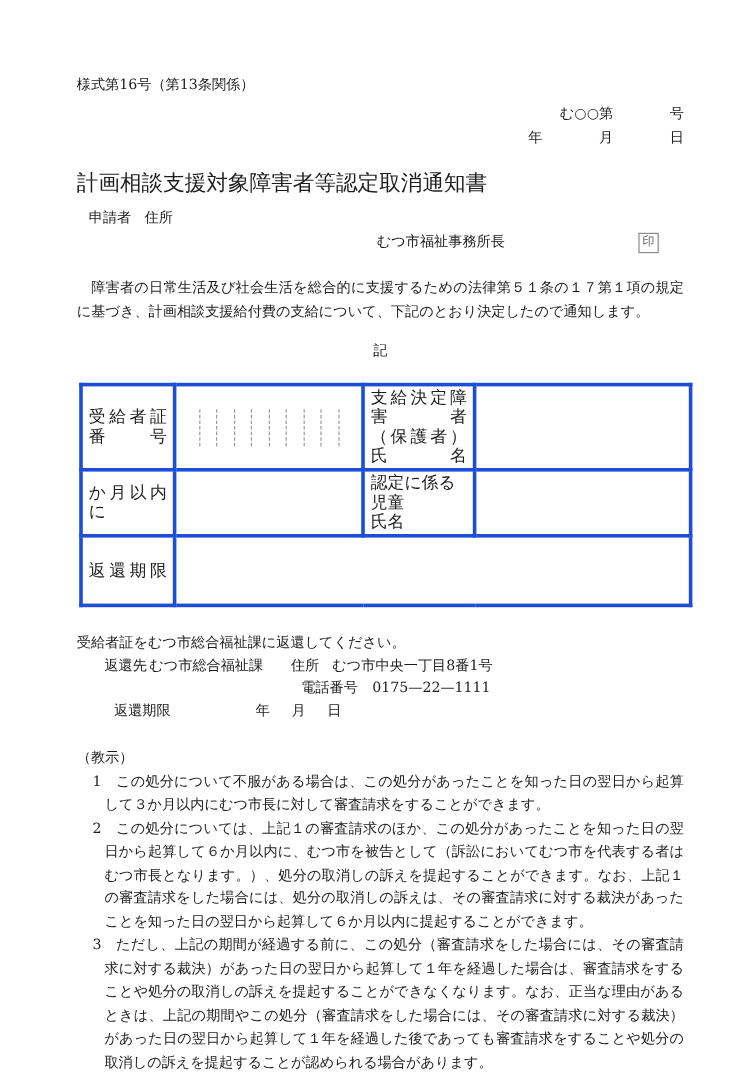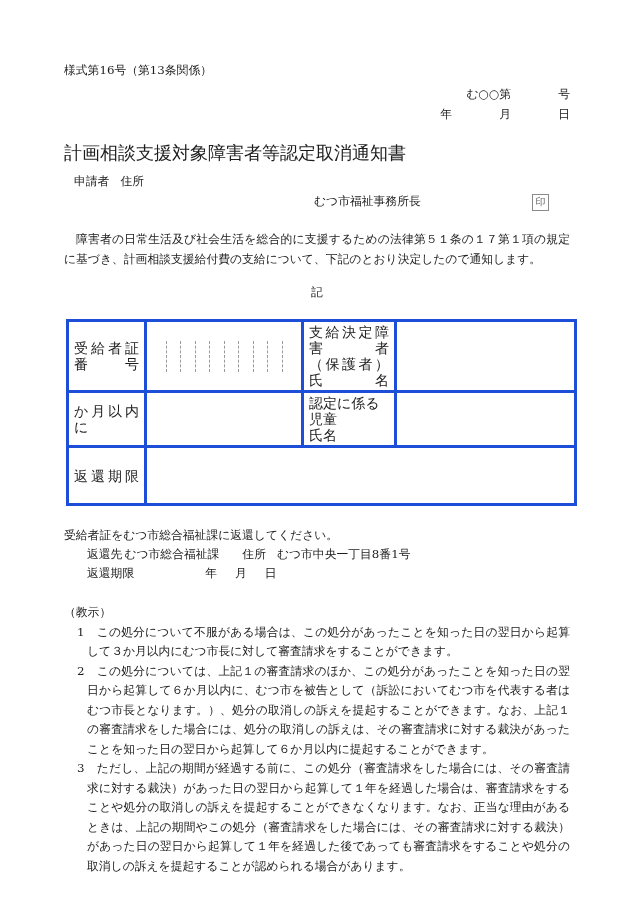--- a/index.html
+++ b/index.html
@@ -47,21 +47,21 @@
   .digit-cell{flex:1;border-right:1px dashed #9a9a9a;}
   .digit-cell:last-child{border-right:none;}
 
   .return-block{margin-top:20px;line-height:19px;}
   .return-row1{margin-left:23px;}
   .return-row1 .dest-value{margin-left:2px;}
   .return-row1 .addr-label{margin-left:23px;}
   .return-row1 .addr-value{margin-left:11px;}
   .return-row2{margin-left:187px;}
   .return-row2 .phone-value{margin-left:12px;}
-  .return-row3{margin-left:23px;}
+  .return-row3{margin-left:31px;}
   .return-row3 .y{margin-left:71px;}
   .return-row3 .m{margin-left:18px;}
   .return-row3 .d{margin-left:18px;}
 
   .notice-block{margin-top:20px;line-height:19.5px;}
   .notice-item{margin-left:23px;text-indent:-10px;text-align:justify;}
 </style>
 </head>
 <body>
 
@@ -142,20 +142,23 @@
       <td colspan="3"></td>
     </tr>
   </tbody>
     </table>
 
   <div class="return-block">
     <div>受給者証をむつ市総合福祉課に返還してください。</div>
     <div class="return-row1">
       <span>返還先</span><span class="dest-value">むつ市総合福祉課</span><span class="addr-label">住所</span><span class="addr-value">むつ市中央一丁目8番1号</span>
     </div>
+    <div class="return-row2">
+      <span>電話番号</span><span class="phone-value">0175—22—1111</span>
+    </div>
     <div class="return-row3">
       <span>返還期限</span><span class="y">年</span><span class="m">月</span><span class="d">日</span>
     </div>
   </div>
 
   <div class="notice-block">
     <div>（教示）</div>
     <div>
         <div class="notice-item">1　この処分について不服がある場合は、この処分があったことを知った日の翌日から起算して３か月以内にむつ市長に対して審査請求をすることができます。</div>
         <div class="notice-item">2　この処分については、上記１の審査請求のほか、この処分があったことを知った日の翌日から起算して６か月以内に、むつ市を被告として（訴訟においてむつ市を代表する者はむつ市長となります。）、処分の取消しの訴えを提起することができます。なお、上記１の審査請求をした場合には、処分の取消しの訴えは、その審査請求に対する裁決があったことを知った日の翌日から起算して６か月以内に提起することができます。</div>

